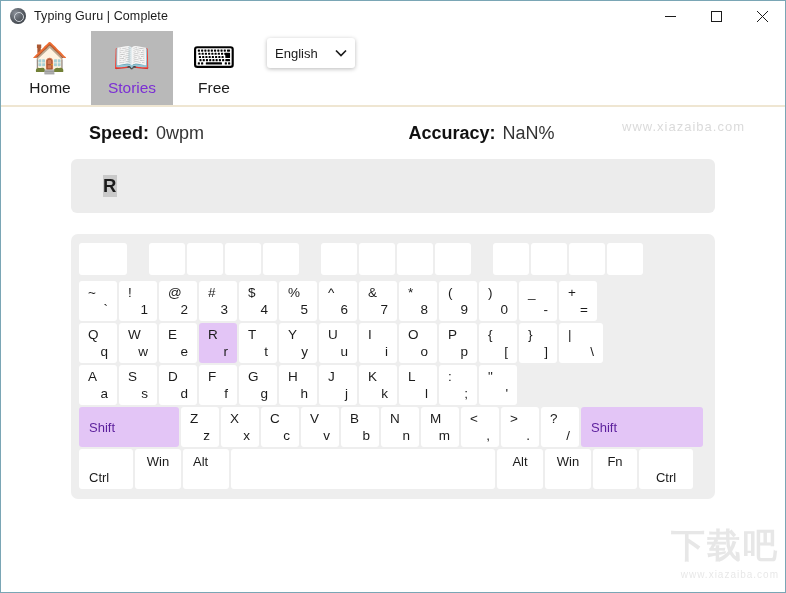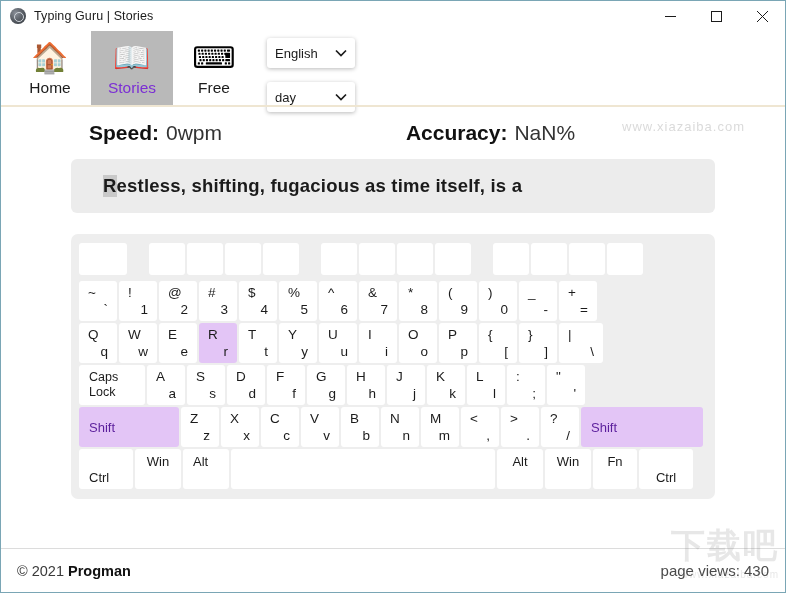--- a/index.html
+++ b/index.html
@@ -83,21 +83,21 @@
   }
   .sel .chev {
     margin-left: auto; font-size: 11px; color: #1b1b1b; font-weight: bold;
   }
 
   
   .stats {
     flex: 0 0 52px;
     display: flex; align-items: center;
     padding: 0 48px 0 88px;
-    font-size: 21px;
+    font-size: 18px;
     gap: 22px;
   }
   .stat { display: flex; gap: 7px; }
   .stat .k { font-weight: bold; color: #111; }
   .stat .v { color: #333; }
   .stat.speed { margin-right: auto; }
   .stat.acc   { margin-right: auto; text-align: center; }
 
   
   .passage-wrap { flex: 0 0 66px; padding: 0 70px; }
@@ -172,21 +172,21 @@
     letter-spacing:1px; pointer-events:none; user-select:none;
   }
 </style>
 </head>
 <body>
 
 <div id="app">
 
   <div class="titlebar">
     <div class="app-icon"></div>
-    <div class="title-text">Typing Guru | Stories</div>
+    <div class="title-text">Typing Guru | Complete</div>
     <div class="win-controls">
       <div class="win-btn">
         <svg width="11" height="11" viewBox="0 0 11 11">
             <line x1="0" y1="5.5" x2="11" y2="5.5" stroke="#1b1b1b" stroke-width="1"></line>
           </svg>
       </div>
       <div class="win-btn">
         <svg width="11" height="11" viewBox="0 0 11 11">
             <rect x="0.5" y="0.5" width="10" height="10" fill="none" stroke="#1b1b1b" stroke-width="1"></rect>
           </svg>
@@ -216,46 +216,37 @@
 
     <div class="selects">
       <div class="sel">
         <span>English</span>
         <span class="chev">
           <svg width="12" height="8" viewBox="0 0 12 8">
               <polyline points="1,1.5 6,6.5 11,1.5" fill="none" stroke="#1b1b1b" stroke-width="1.7"></polyline>
             </svg>
         </span>
       </div>
-      <div class="sel">
-        <span>day</span>
-        <span class="chev">
-          <svg width="12" height="8" viewBox="0 0 12 8">
-              <polyline points="1,1.5 6,6.5 11,1.5" fill="none" stroke="#1b1b1b" stroke-width="1.7"></polyline>
-            </svg>
-        </span>
-      </div>
     </div>
   </div>
 
   <div class="stats">
     <div class="stat speed">
       <span class="k">Speed:</span>
       <span class="v">0wpm</span>
     </div>
     <div class="stat acc">
       <span class="k">Accuracy:</span>
       <span class="v">NaN%</span>
     </div>
   </div>
 
   <div class="passage-wrap">
     <div class="passage">
       <span class="cur">R</span>
-        <span>estless, shifting, fugacious as time itself, is a</span>
     </div>
   </div>
 
   <div class="kb-wrap">
     <div class="kb" id="kb">
         <div class="kbrow" style="margin-bottom: 4px;">
           <div class="kbrow" style="margin-right: 20px;">
             <div class="key fn word center" style="width: 48px;">
               <span class="wlabel"></span>
             </div>
@@ -405,26 +396,20 @@
           <div class="key dual" style="width: 38px;">
             <span class="up">}</span>
             <span class="lo">]</span>
           </div>
           <div class="key dual" style="width: 44px;">
             <span class="up">|</span>
             <span class="lo">\</span>
           </div>
         </div>
         <div class="kbrow">
-          <div class="key" style="width: 66px;">
-            <div class="twoline">
-              <span>Caps</span>
-              <span>Lock</span>
-            </div>
-          </div>
           <div class="key dual" style="width: 38px;">
             <span class="up">A</span>
             <span class="lo">a</span>
           </div>
           <div class="key dual" style="width: 38px;">
             <span class="up">S</span>
             <span class="lo">s</span>
           </div>
           <div class="key dual" style="width: 38px;">
             <span class="up">D</span>
@@ -533,27 +518,20 @@
           <div class="key high-label word center" style="width: 44px;">
             <span class="wlabel">Fn</span>
           </div>
           <div class="key low-label word center" style="width: 54px;">
             <span class="wlabel">Ctrl</span>
           </div>
         </div>
       </div>
   </div>
 
-  <div class="footer">
-    <div class="left">
-      <span>© 2021</span>
-      <b>Progman</b>
-    </div>
-    <div class="right">page views: 430</div>
-  </div>
 
   <div class="wm">
     <span>下载吧</span>
     <small>www.xiazaiba.com</small>
   </div>
   <div class="wm2">www.xiazaiba.com</div>
 
 </div>
 
 </body></html>

